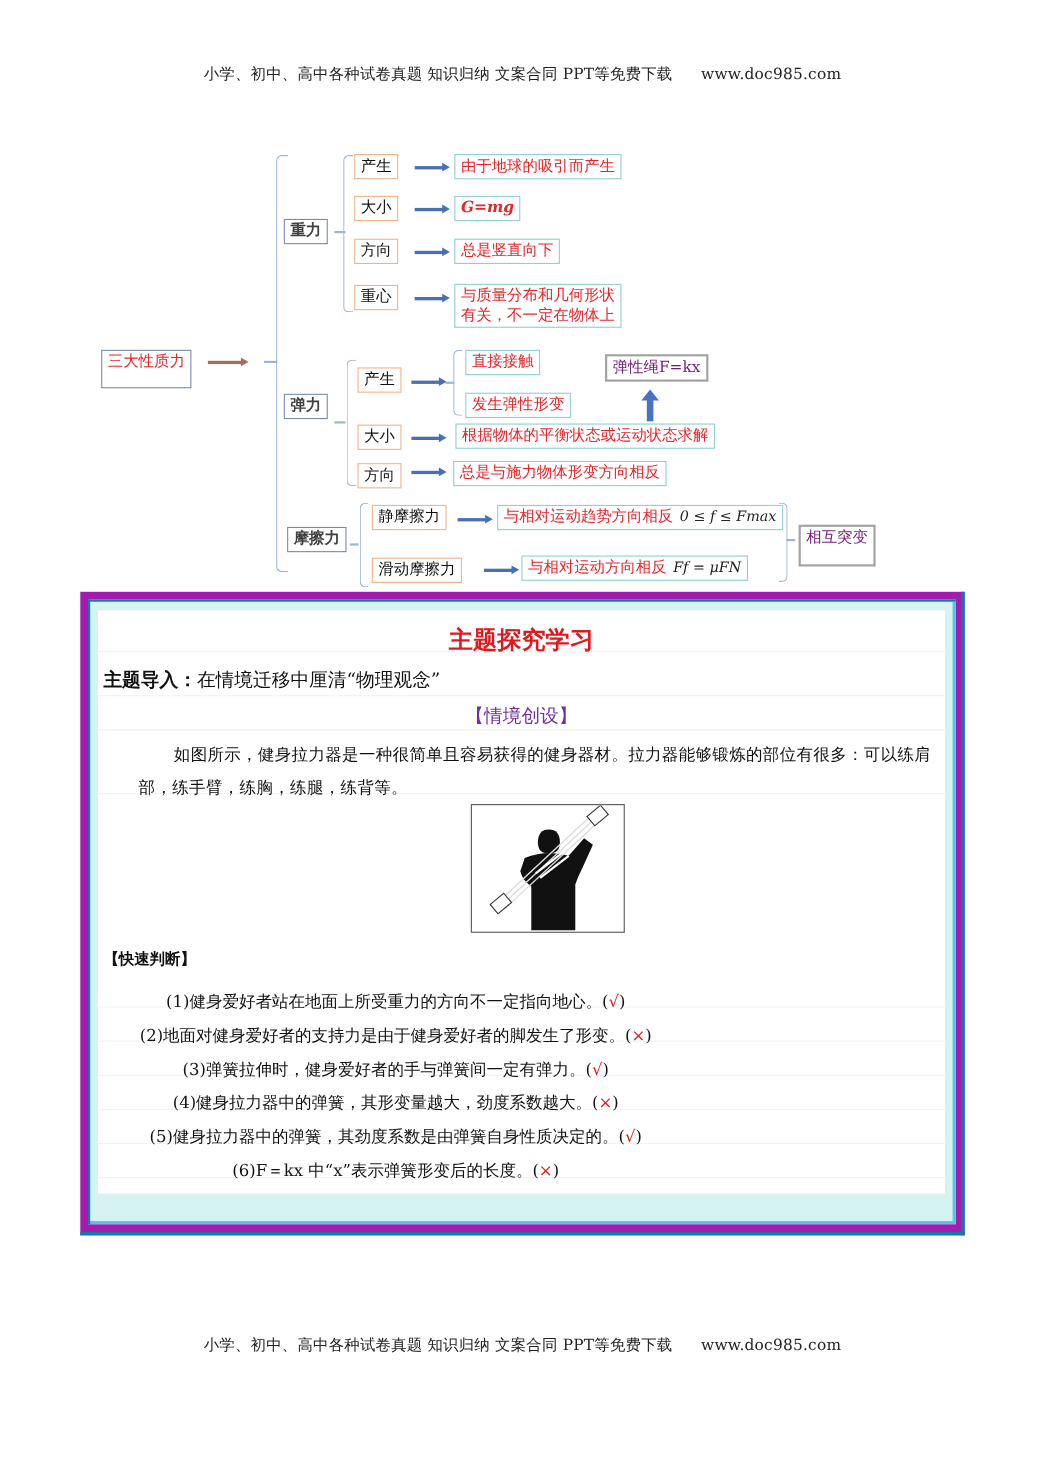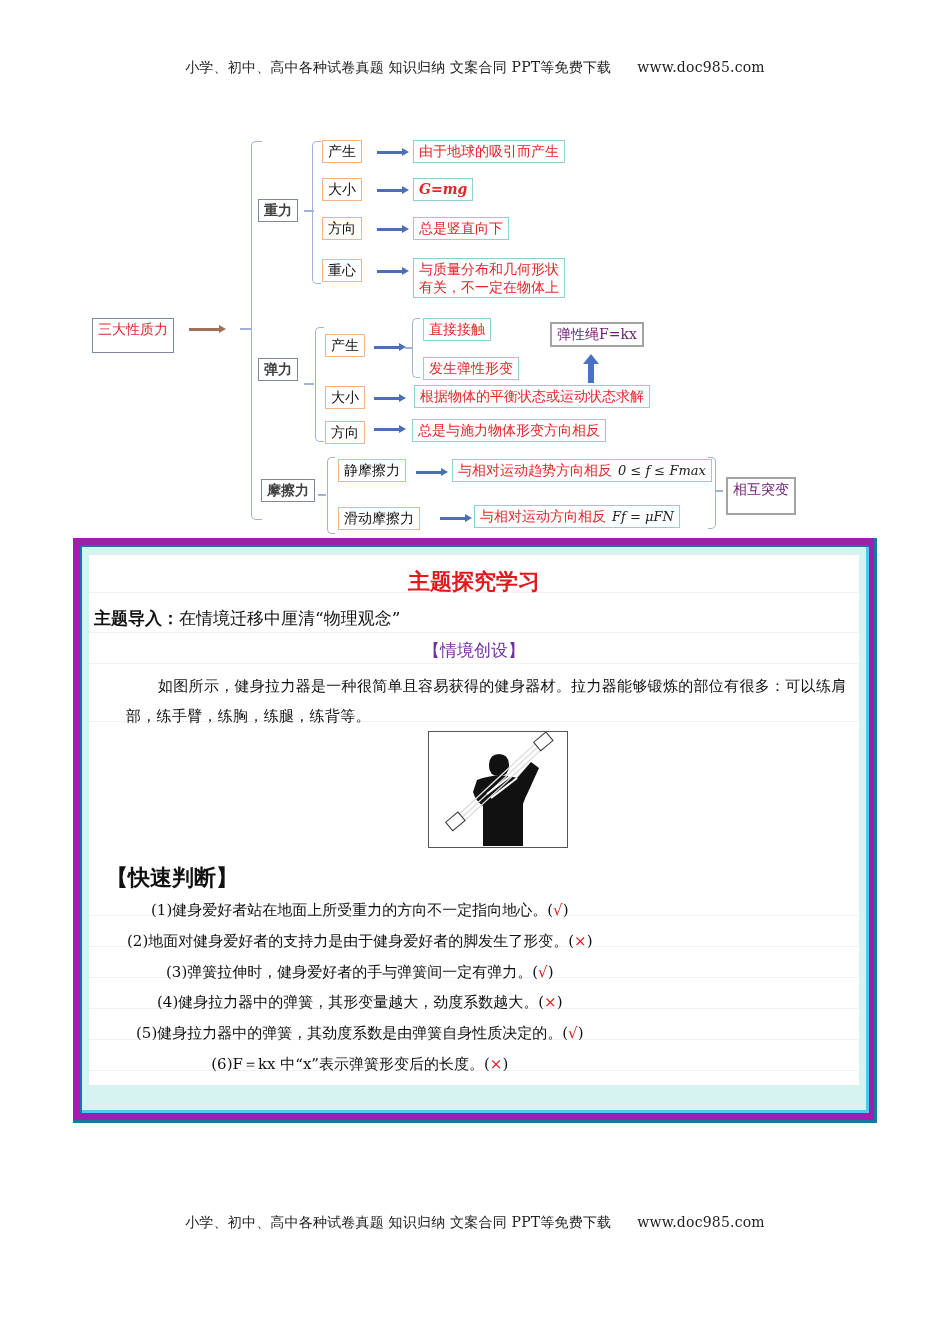--- a/index.html
+++ b/index.html
@@ -30,21 +30,21 @@
   .panel-inner{position:absolute;left:7px;top:7px;right:5px;bottom:7px;background:#d6f3f2;border-left:2px solid #1678a8;border-top:2px solid #1678a8;box-shadow:inset -3px -3px 0 #4fc7f0;}
   .panel-white{position:absolute;left:7px;top:8px;right:10px;bottom:28px;background:#fff;}
   .line{position:absolute;left:0;right:0;border-bottom:1px solid #eef3f3;}
   .title{position:absolute;left:0;right:0;top:12px;text-align:center;color:#e0191f;font-size:22px;font-weight:bold;}
   .intro{position:absolute;left:5px;top:52px;font-size:17px;}
   .intro b{font-weight:bold;}
   .intro span.serif{font-family:"DejaVu Serif","Liberation Serif",serif;}
   .scene{position:absolute;left:0;right:0;top:84px;text-align:center;color:#7030a0;font-size:17px;}
   .para{position:absolute;left:5px;right:5px;top:116px;font-size:15px;line-height:30px;text-indent:32px;letter-spacing:0.3px;margin-left:32px;}
   .photo{position:absolute;left:339px;top:176px;width:140px;height:117px;border:1.5px solid #555;box-sizing:border-box;background:#fff;overflow:hidden;}
-  .qj{position:absolute;left:17px;top:308px;font-size:22px;font-weight:bold;}
+  .qj{position:absolute;left:5px;top:308px;font-size:14px;font-weight:bold;}
   .items{position:absolute;left:38px;top:340px;font-family:"DejaVu Serif","Liberation Serif",serif;font-size:15px;}
   .item{height:30.8px;line-height:30px;white-space:nowrap;text-align:center;}
   .mark{color:#e0191f;}
 </style>
 </head>
 <body>
 
 <div class="hdr" style="top:59px;">
   <span>小学、初中、高中各种试卷真题  知识归纳  文案合同  PPT等免费下载</span><span class="url">www.doc985.com</span>
 </div>

